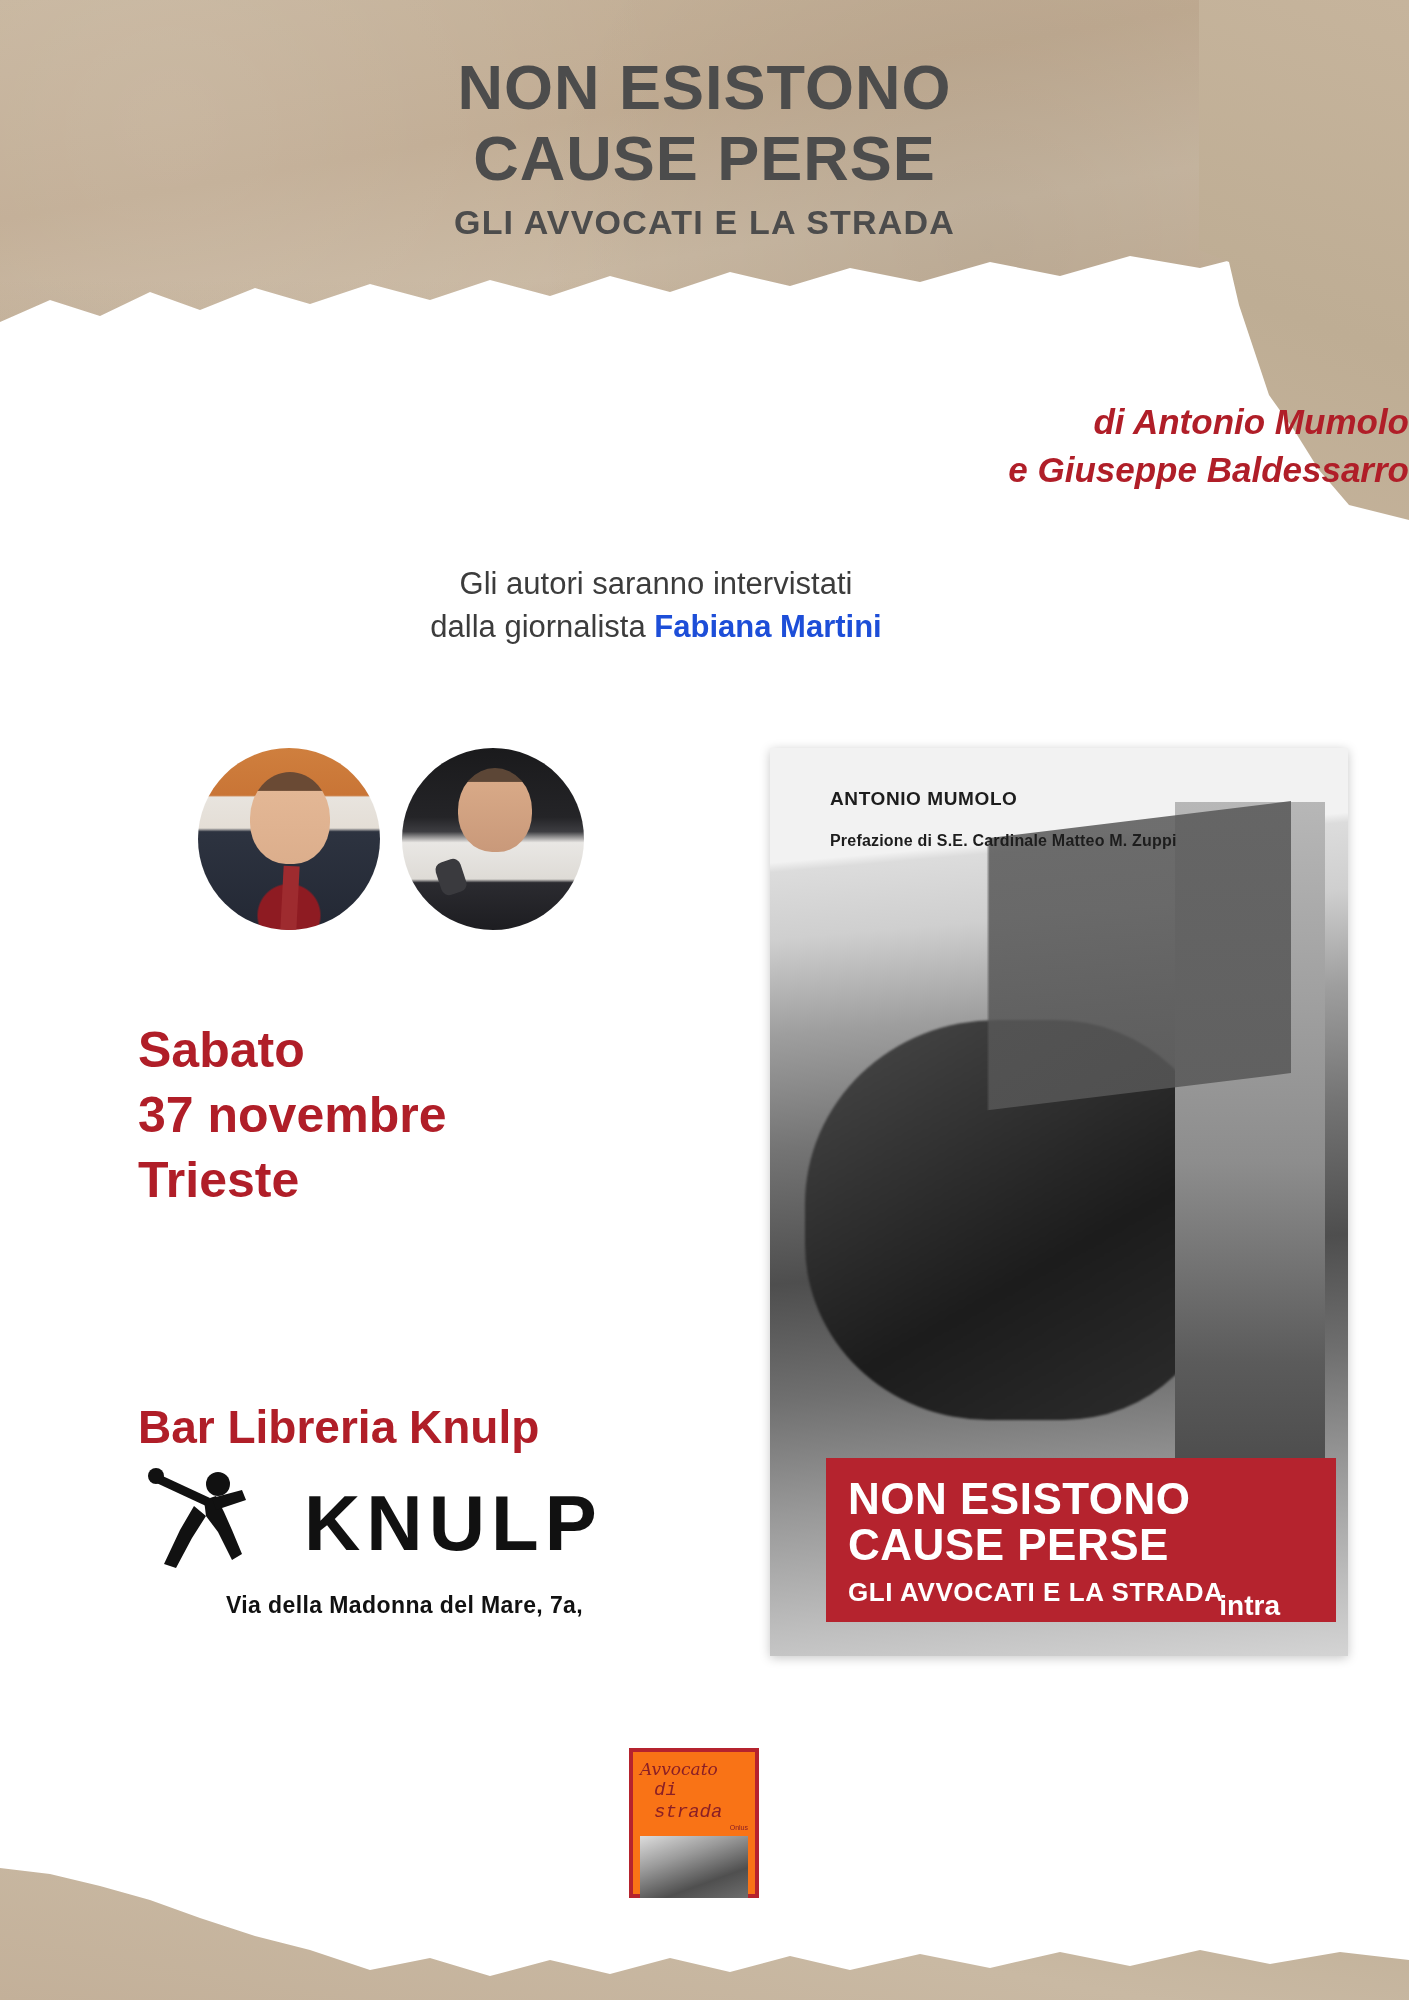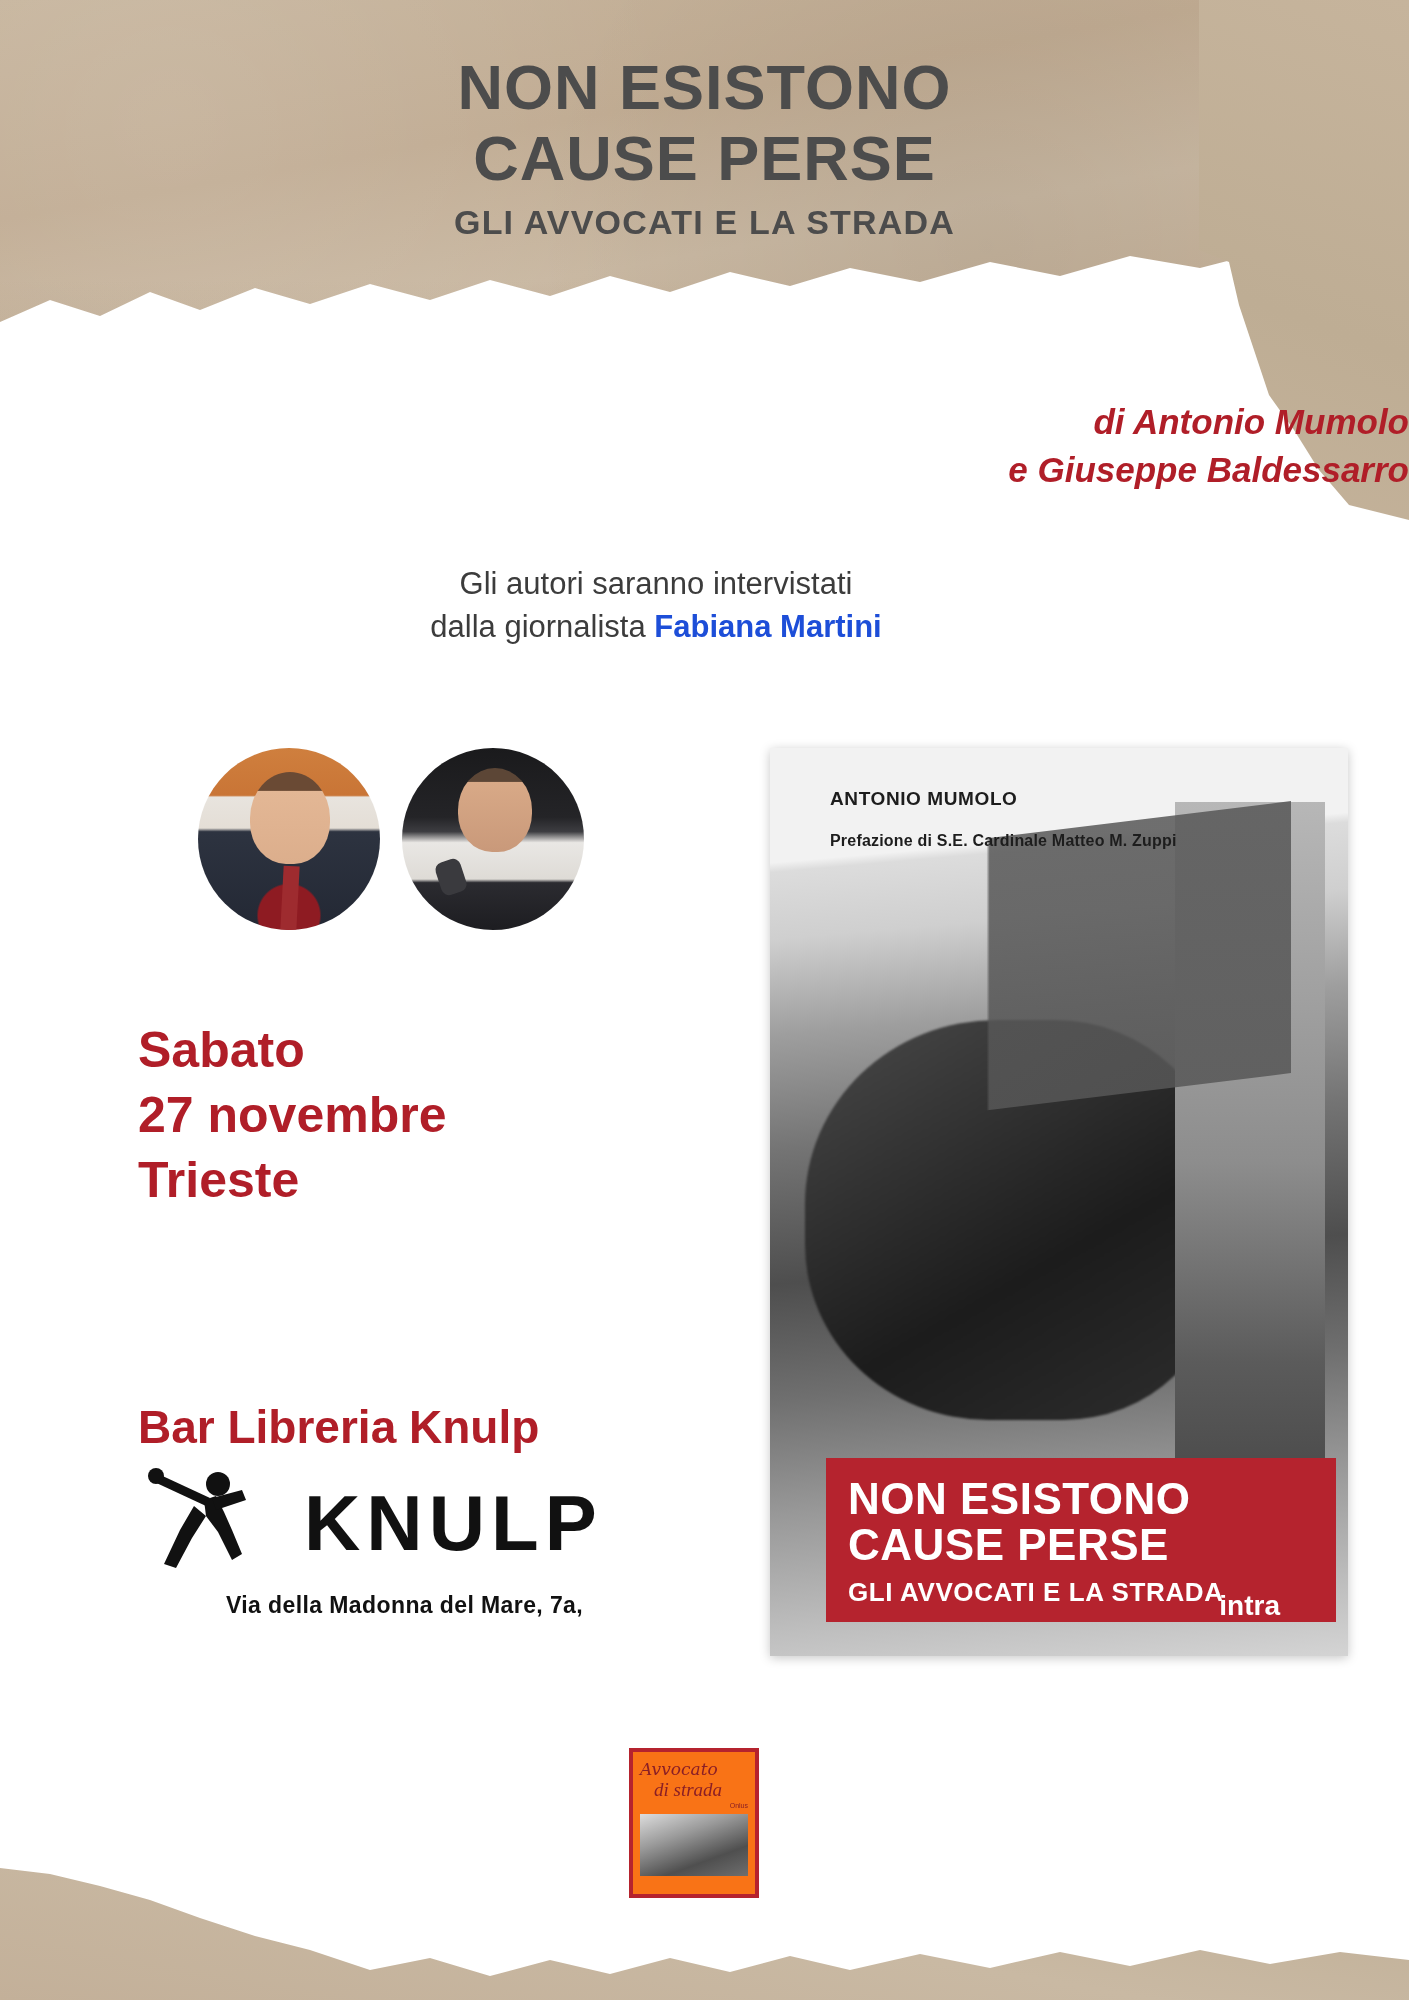--- a/index.html
+++ b/index.html
@@ -351,21 +351,21 @@
     padding: 8px 7px;
   }
   .fl-line1 {
     font-family: "DejaVu Serif", serif;
     font-size: 17px;
     color: #8a1f26;
     line-height: 1.1;
     font-style: italic;
   }
   .fl-line2 {
-    font-family: Liberation Serif, serif;
+    font-family: Liberation Mono, monospace;
     font-size: 19px;
     color: #8a1f26;
     font-style: italic;
     margin-left: 14px;
   }
   .fl-sub {
     font-size: 7px;
     color: #8a1f26;
     text-align: right;
     margin-top: 1px;
@@ -403,21 +403,21 @@
     <div><span>dalla giornalista </span><b>Fabiana Martini</b></div>
   </div>
 
   <div class="portraits">
     <div class="portrait portrait-a"></div>
     <div class="portrait portrait-b"></div>
   </div>
 
   <div class="event-info">
     <div>Sabato</div>
-    <div>27 novembre</div>
+    <div>37 novembre</div>
     <div>Trieste</div>
   </div>
 
   <div class="venue">Bar Libreria Knulp</div>
 
   <div class="knulp-logo">
     <svg width="150" height="110" viewBox="0 0 150 110">
       <circle cx="72" cy="16" r="12" fill="#111111"></circle>
       <path d="M8 4 L64 30 L60 38 L4 12 Z" fill="#111111"></path>
       <circle cx="10" cy="8" r="8" fill="#111111"></circle>

